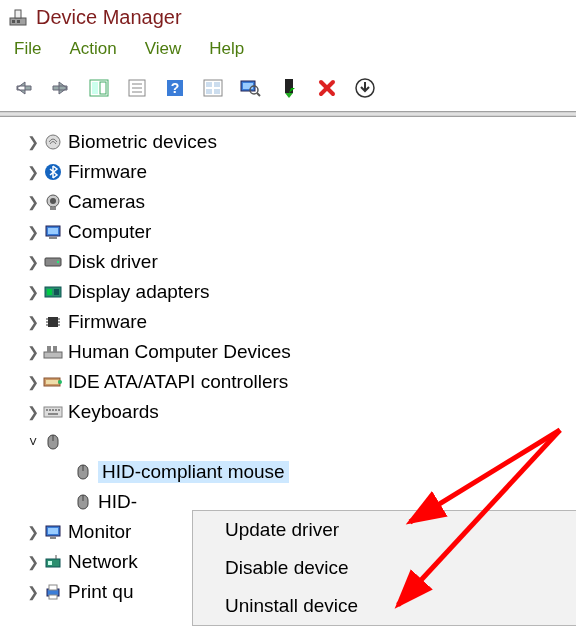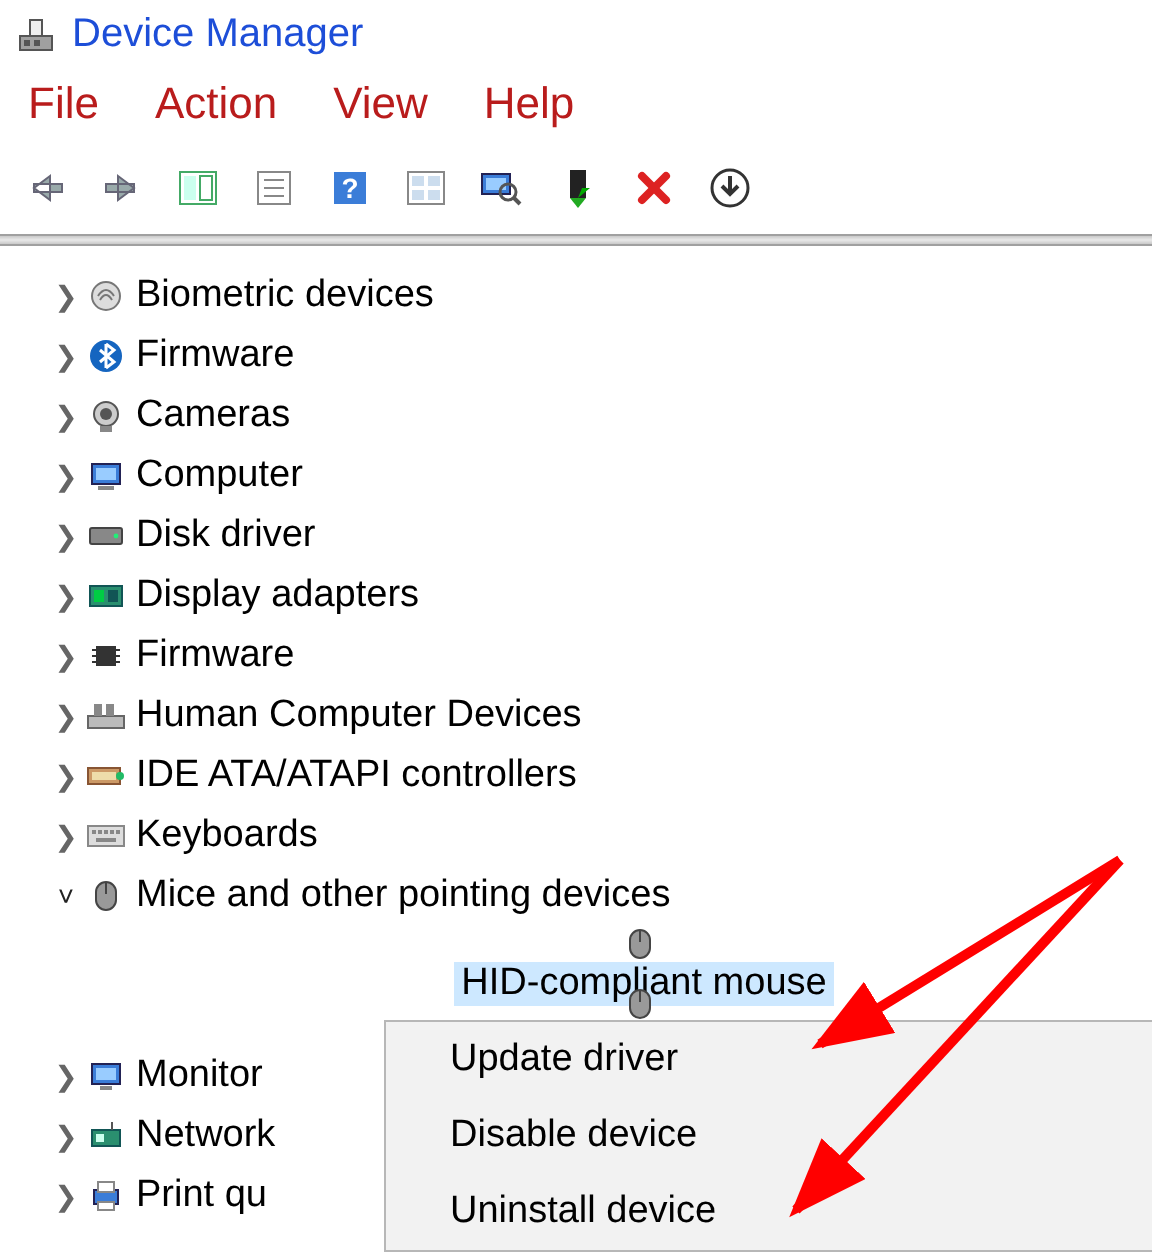--- a/index.html
+++ b/index.html
@@ -1,29 +1,29 @@
 <!DOCTYPE html>
 <html><head>
 <meta charset="utf-8">
 <style>
   * { box-sizing: border-box; }
   html, body { margin: 0; padding: 0; width: 576px; height: 630px; font-family: "Segoe UI", Arial, sans-serif; background: #fff; overflow: hidden; }
-  .titlebar { display: flex; align-items: center; padding: 6px 8px 2px 8px; font-size: 20px; color: #1d4ed8; }
+  .titlebar { display: flex; align-items: center; padding: 6px 8px 2px 8px; font-size: 20px; color: #7f1d1d; }
   .title-icon { width: 20px; height: 20px; margin-right: 8px; display: inline-flex; align-items: center; justify-content: center; }
-  .menubar { display: flex; gap: 28px; padding: 8px 14px 10px 14px; font-size: 22px; color: #b91c1c; }
+  .menubar { display: flex; gap: 28px; padding: 8px 14px 10px 14px; font-size: 17px; color: #4d7c0f; }
   .menubar > div { cursor: pointer; }
   .toolbar { display: flex; align-items: center; gap: 8px; padding: 2px 8px 6px 8px; height: 42px; }
   .tbtn { width: 30px; height: 30px; display: flex; align-items: center; justify-content: center; cursor: pointer; }
   .divider { width: 100%; height: 6px; background: linear-gradient(#c9c9c9, #e9e9e9 50%, #c9c9c9); border-top: 1px solid #a0a0a0; border-bottom: 1px solid #a0a0a0; margin: 0; }
   .tree { padding: 10px 4px 0 24px; font-size: 19px; color: #000; }
   .row { display: flex; align-items: center; height: 30px; white-space: nowrap; }
   .caret { width: 18px; font-size: 14px; color: #666; text-align: center; display: inline-block; cursor: pointer; user-select: none; }
   .caret.open { color: #222; }
   .dicon { width: 22px; display: inline-flex; align-items: center; justify-content: center; margin-right: 4px; }
-  .child { padding-left: 48px; flex-direction: column; }
+  .child { padding-left: 48px; }
   .selected { background: #cde8ff; padding: 0 4px; }
   .ctxmenu { position: absolute; left: 192px; top: 510px; width: 400px; background: #f2f2f2; border: 1px solid #b7b7b7; }
   .ctxitem { padding: 8px 32px; font-size: 19px; color: #000; cursor: pointer; }
   svg.arrow { position: absolute; pointer-events: none; }
 </style>
 </head>
 <body>
 
 <div class="titlebar">
   <span class="title-icon">
@@ -238,21 +238,20 @@
     </div>
 
   <div class="row">
       <span class="caret open">˅</span>
       <span class="dicon">
         <svg width="14" height="18">
           <rect x="2" y="2" width="10" height="14" rx="5" fill="#999" stroke="#444"></rect>
           <line x1="7" y1="2" x2="7" y2="8" stroke="#444"></line>
         </svg>
       </span>
-      <span>Mice and other pointing devices</span>
     </div>
 
   <div class="row child">
       <span class="dicon">
         <svg width="14" height="18">
           <rect x="2" y="2" width="10" height="14" rx="5" fill="#999" stroke="#444"></rect>
           <line x1="7" y1="2" x2="7" y2="8" stroke="#444"></line>
         </svg>
       </span>
       <span class="selected">HID-compliant mouse</span>

